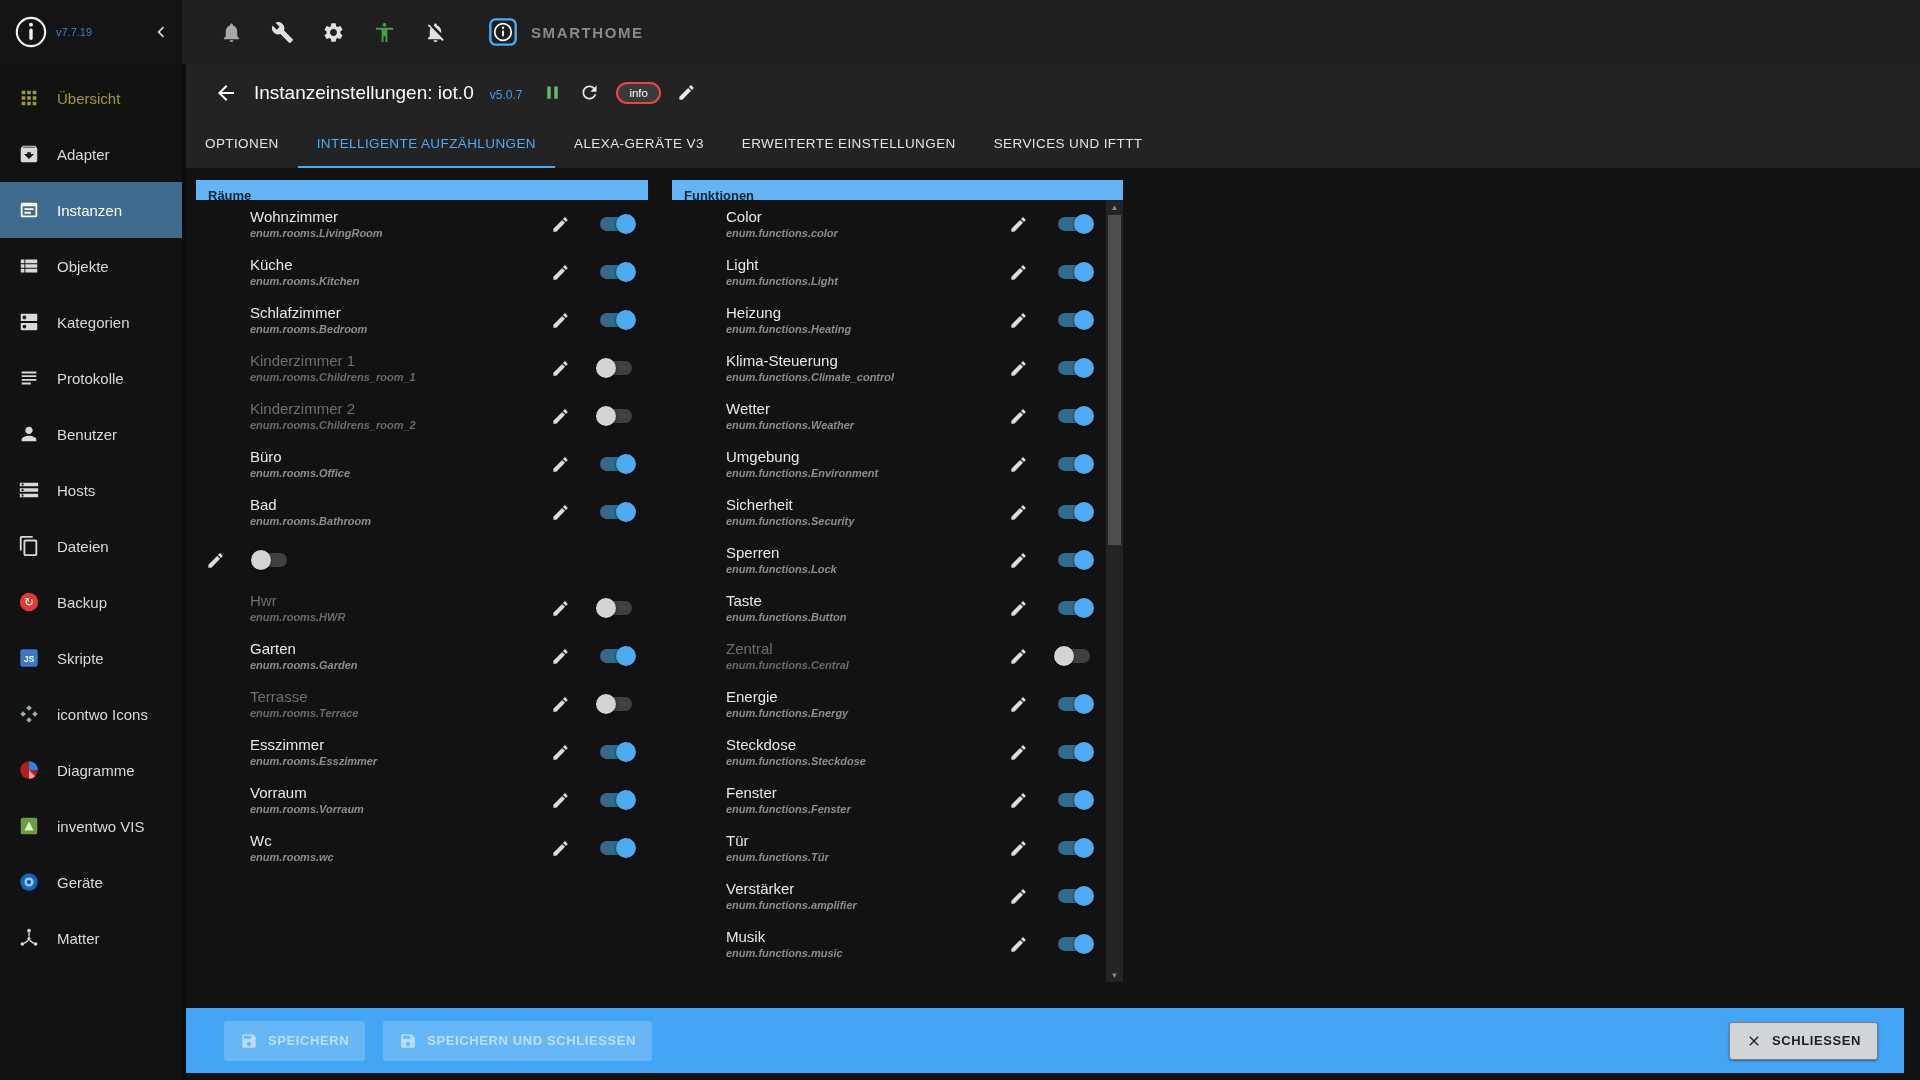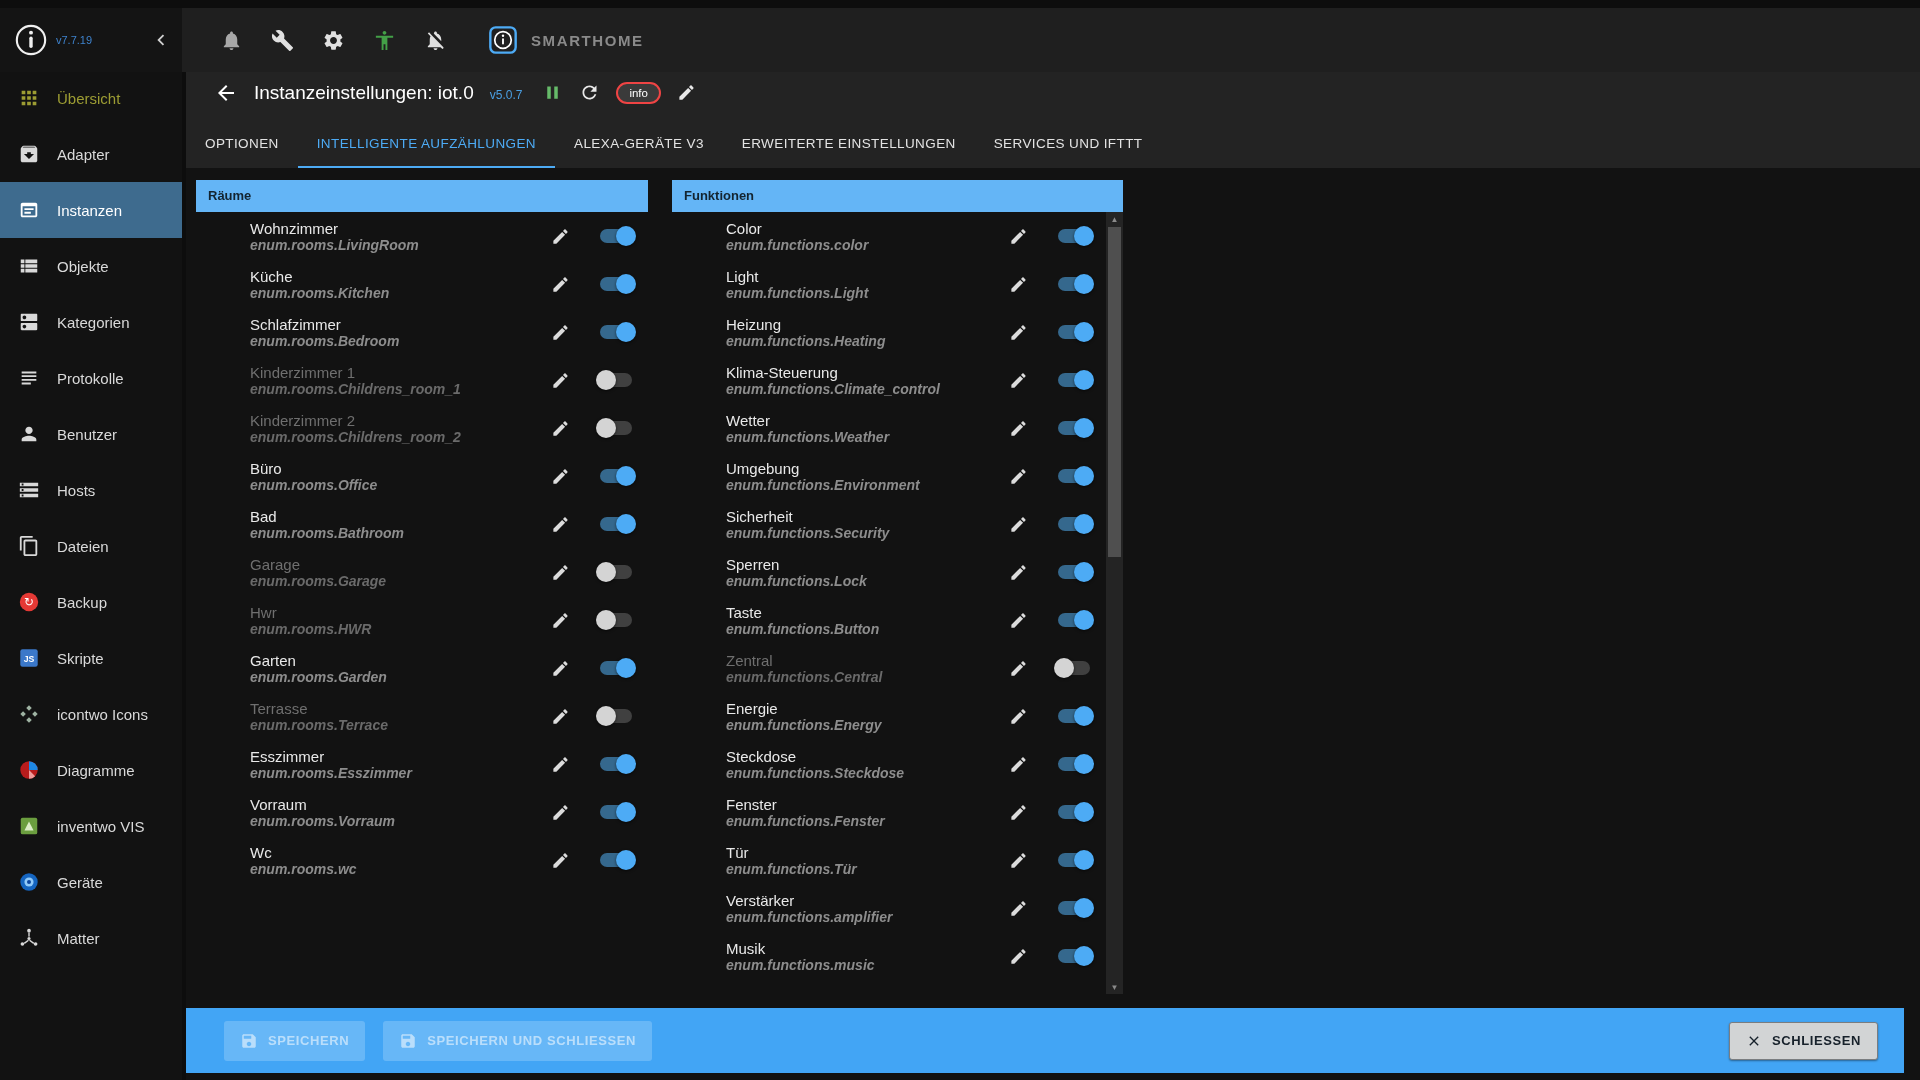--- a/index.html
+++ b/index.html
@@ -7,21 +7,21 @@
     width: 1920px; height: 1080px;
     background: #0d0d0d;
     font-family: "Liberation Sans", sans-serif;
     overflow: hidden;
     position: relative;
   }
   svg { display: block; }
 
   
   .topbar {
-    position: absolute; top: 8px; left: 0; right: 0; height: 64px;
+    position: absolute; top: 0; left: 0; right: 0; height: 64px;
     background: #1f1f1f; display: flex; align-items: center; z-index: 5;
   }
   .topbar-left {
     width: 182px; height: 64px; background: #141414;
     display: flex; align-items: center; padding: 0 10px 0 14px; gap: 8px; flex: 0 0 182px;
   }
   .logo { width: 34px; height: 34px; color: #f0f0f0; }
   .logo svg { width: 34px; height: 34px; }
   .admin-version { color: #3e82cc; font-size: 11px; }
   .collapse { margin-left: auto; color: #cfcfcf; width: 22px; height: 22px; cursor: pointer; }
@@ -77,32 +77,32 @@
     color: #e3e3e3; font-size: 13.5px; font-weight: 500; letter-spacing: 0.4px;
     border-bottom: 2px solid transparent; cursor: pointer; white-space: nowrap;
   }
   .tab.active { color: #4dabf5; border-bottom-color: #4dabf5; }
 
   
   .col { position: absolute; top: 116px; }
   .col-rooms { left: 10px; width: 452px; }
   .col-functions { left: 486px; width: 451px; }
   .col-header {
-    height: 32px; background: #64b5f6; color: #132430;
+    height: 20px; background: #64b5f6; color: #132430;
     font-size: 13px; font-weight: bold; line-height: 32px; padding-left: 12px;
   }
   .col-wrap { display: flex; }
   .list-body { overflow: hidden; }
   .col-rooms .list-body { width: 452px; }
   .col-functions .list-body { width: 434px; height: 782px; }
 
   .row { height: 48px; display: flex; align-items: center; padding: 0 12px 0 10px; }
   .row-text { flex: 1; min-width: 0; margin-left: 44px; }
   .row-title { color: #e9e9e9; font-size: 15px; line-height: 19px; }
-  .row-id { color: #8d8d8d; font-size: 14px; font-style: italic; font-weight: 600; line-height: 15px; }
+  .row-id { color: #8d8d8d; font-size: 11px; font-style: italic; font-weight: 600; line-height: 15px; }
   .row.disabled .row-title { color: #6f6f6f; }
   .row.disabled .row-id { color: #6a6a6a; }
   .pencil { width: 19px; height: 19px; color: #dcdcdc; margin-right: 26px; cursor: pointer; flex: 0 0 19px; }
   .pencil svg { width: 19px; height: 19px; }
 
   .switch { position: relative; width: 40px; height: 22px; flex: 0 0 40px; cursor: pointer; }
   .switch .track { position: absolute; left: 4px; right: 4px; top: 4px; height: 14px; border-radius: 7px; background: #404040; }
   .switch .thumb { position: absolute; top: 1px; left: 0; width: 20px; height: 20px; border-radius: 50%; background: #d4d4d4; box-shadow: 0 1px 3px rgba(0,0,0,.6); }
   .switch.on .track { background: #35688d; }
   .switch.on .thumb { left: 20px; background: #4dabf5; }
@@ -494,24 +494,20 @@
             <svg viewBox="0 0 24 24" fill="currentColor" aria-hidden="true">
               <path d="M3 17.25V21h3.75L17.81 9.94l-3.75-3.75L3 17.25zM20.71 7.04c.39-.39.39-1.02 0-1.41l-2.34-2.34c-.39-.39-1.02-.39-1.41 0l-1.83 1.83 3.75 3.75 1.83-1.83z"></path>
             </svg>
           </span>
       <span class="switch on">
         <span class="track"></span>
         <span class="thumb"></span>
       </span>
     </div>
         <div class="row disabled">
-      <div class="row-text">
-        <div class="row-title">Garage</div>
-        <div class="row-id">enum.rooms.Garage</div>
-      </div>
       <span class="pencil">
             <svg viewBox="0 0 24 24" fill="currentColor" aria-hidden="true">
               <path d="M3 17.25V21h3.75L17.81 9.94l-3.75-3.75L3 17.25zM20.71 7.04c.39-.39.39-1.02 0-1.41l-2.34-2.34c-.39-.39-1.02-.39-1.41 0l-1.83 1.83 3.75 3.75 1.83-1.83z"></path>
             </svg>
           </span>
       <span class="switch">
         <span class="track"></span>
         <span class="thumb"></span>
       </span>
     </div>

